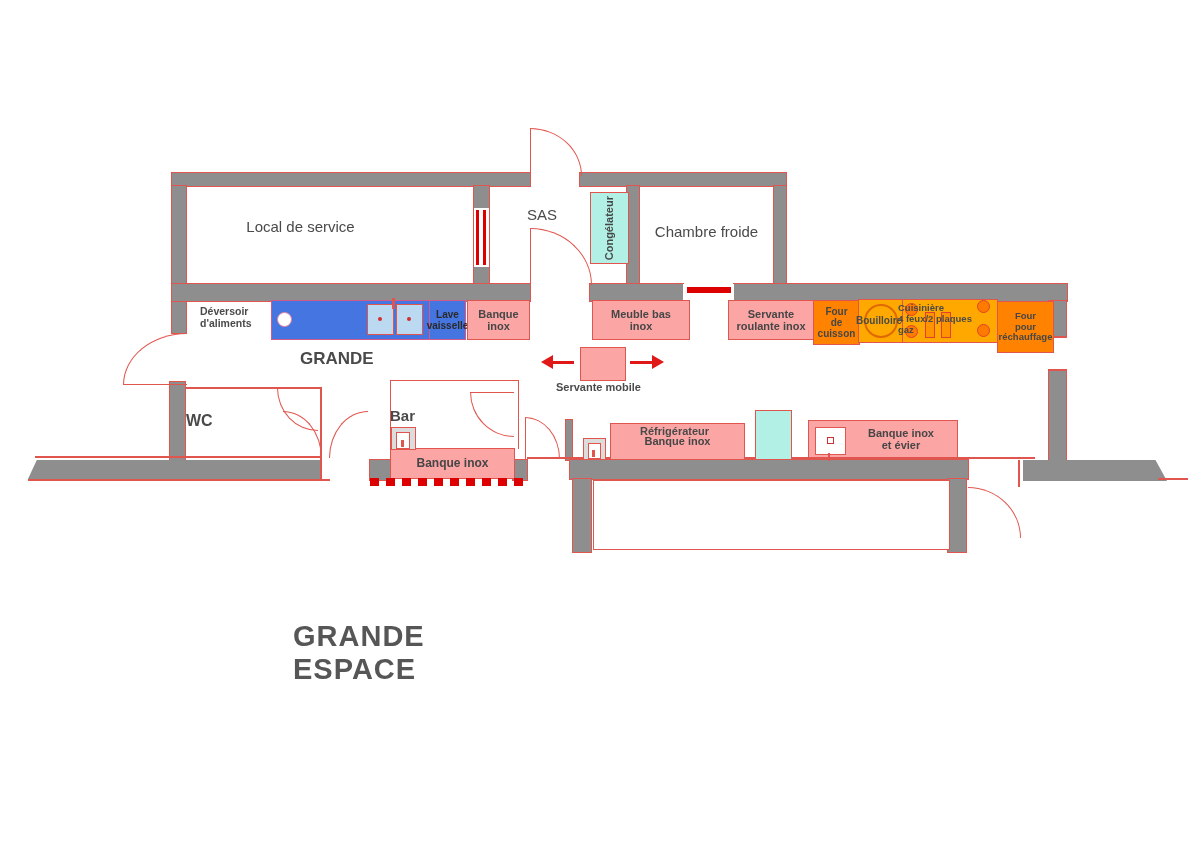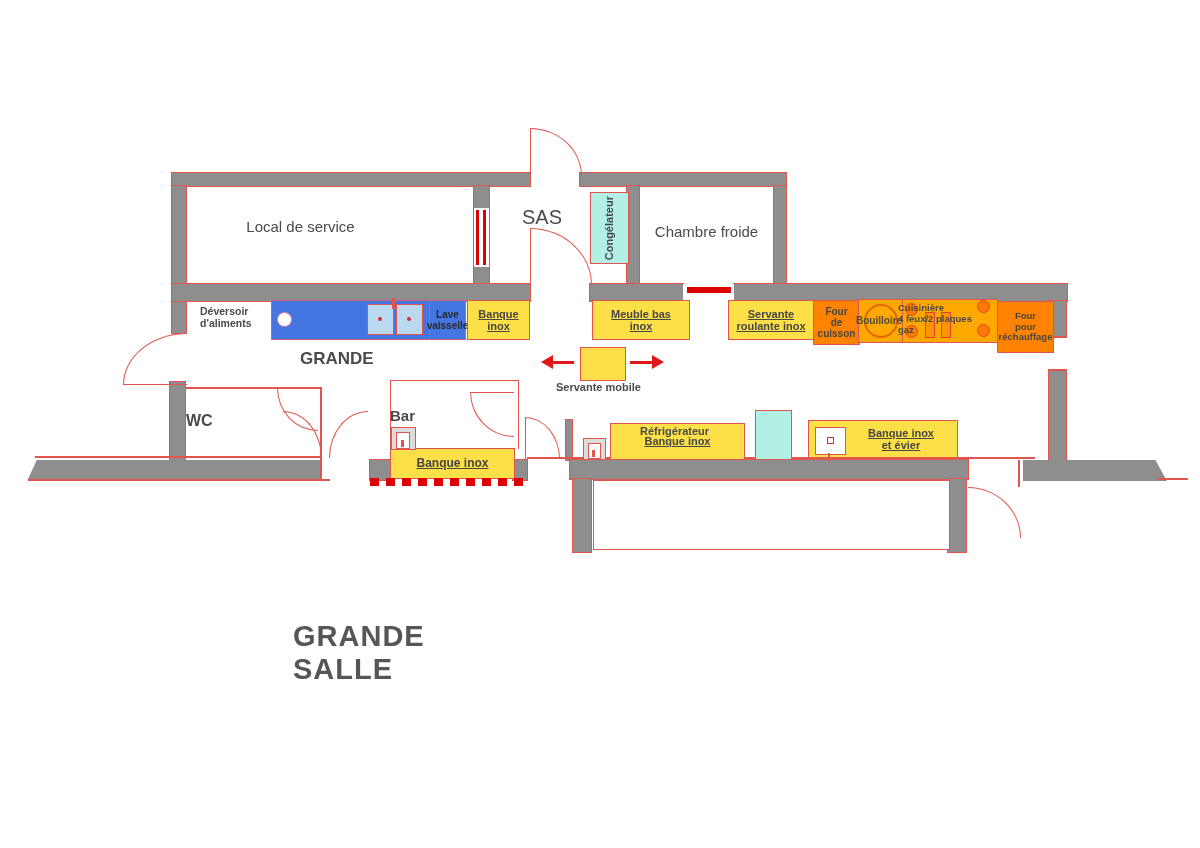--- a/index.html
+++ b/index.html
@@ -6,21 +6,21 @@
   .plan{position:relative;width:1200px;height:848px;background:#ffffff;overflow:hidden;
         font-family:"Liberation Sans",sans-serif;color:#4a4a4a;}
   .abs{position:absolute;}
   .wall{position:absolute;background:#8e8e8e;box-shadow:0 0 0 1px #e0564e;}
   .wall.noline{box-shadow:none;}
   .rline{position:absolute;background:#e0564e;}
   .redbar{position:absolute;background:#dd0000;}
   .gap{position:absolute;background:#ffffff;}
   .box{position:absolute;border:1px solid #e0564e;display:flex;align-items:center;justify-content:center;
        text-align:center;font-weight:bold;color:#464646;white-space:pre-line;line-height:1.12;}
-  .gray{background:#fde047;text-decoration:underline;}
+  .gray{background:#fca5a5;}
   .orange{background:#ff8300;}
   .amber{background:#ffa800;}
   .cyan{background:#b2f0e6;}
   .blue{background:#4575e0;border-color:#d05a8a;}
   .lbl{position:absolute;color:#4a4a4a;font-weight:bold;text-align:left;white-space:pre-line;line-height:1.15;}
   .rm{position:absolute;color:#4a4a4a;font-weight:normal;text-align:center;}
   .arc{position:absolute;border:0 solid #e0564e;}
   .dotted{position:absolute;height:8px;background:repeating-linear-gradient(90deg,#dd0000 0 9px,transparent 9px 16px);}
   .sink-outer{position:absolute;background:#dcdcdc;border:1.5px solid #e0564e;}
   .sink-inner{position:absolute;background:#ffffff;border:1.5px solid #e0564e;}
@@ -156,20 +156,20 @@
   <div class="box gray" style="left:610px;top:423px;width:133px;height:35px;font-size:11px">Banque inox</div>
   <div class="box cyan" style="left:755px;top:410px;width:35px;height:48px"></div>
   <div class="lbl" style="left:640px;top:425px;width:152px;font-size:11px">Réfrigérateur</div>
   <div class="box gray" style="left:808px;top:420px;width:150px;height:38px;font-size:11px;padding-left:36px;box-sizing:border-box">Banque inox
 et évier</div>
   <div class="sink-inner" style="left:815px;top:427px;width:29px;height:26px"></div>
   <div class="abs" style="left:827px;top:437px;width:5px;height:5px;border:1.5px solid #d03030"></div>
   <div class="rline" style="left:828px;top:453px;width:2px;height:8px"></div>
 
   <div class="rm" style="left:186px;top:218px;width:229px;font-size:15px">Local de service</div>
-  <div class="rm" style="left:487px;top:206px;width:110px;font-size:20px">SAS</div>
+  <div class="rm" style="left:487px;top:206px;width:110px;font-size:15px">SAS</div>
   <div class="rm" style="left:639px;top:223px;width:135px;font-size:15px">Chambre froide</div>
   <div class="lbl" style="left:186px;top:412px;width:134px;font-size:16px">WC</div>
   <div class="lbl" style="left:390px;top:407px;width:127px;font-size:15px">Bar</div>
   <div class="lbl" style="left:300px;top:349px;width:92px;font-size:17px">GRANDE</div>
-  <div class="lbl" style="left:293px;top:620px;width:234px;font-size:29px;letter-spacing:1px;color:#565656">GRANDE SALLE</div>
+  <div class="lbl" style="left:293px;top:620px;width:234px;font-size:29px;letter-spacing:1px;color:#565656">GRANDE ESPACE</div>
 
 </div>
 
 </body></html>

